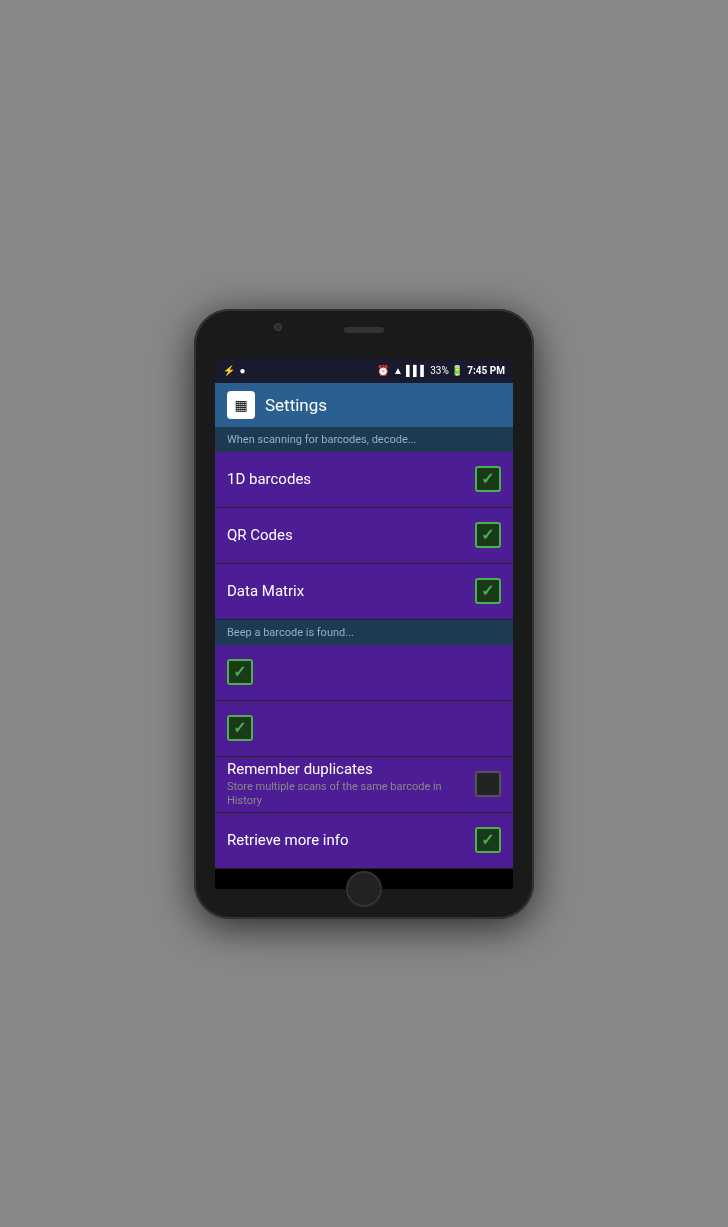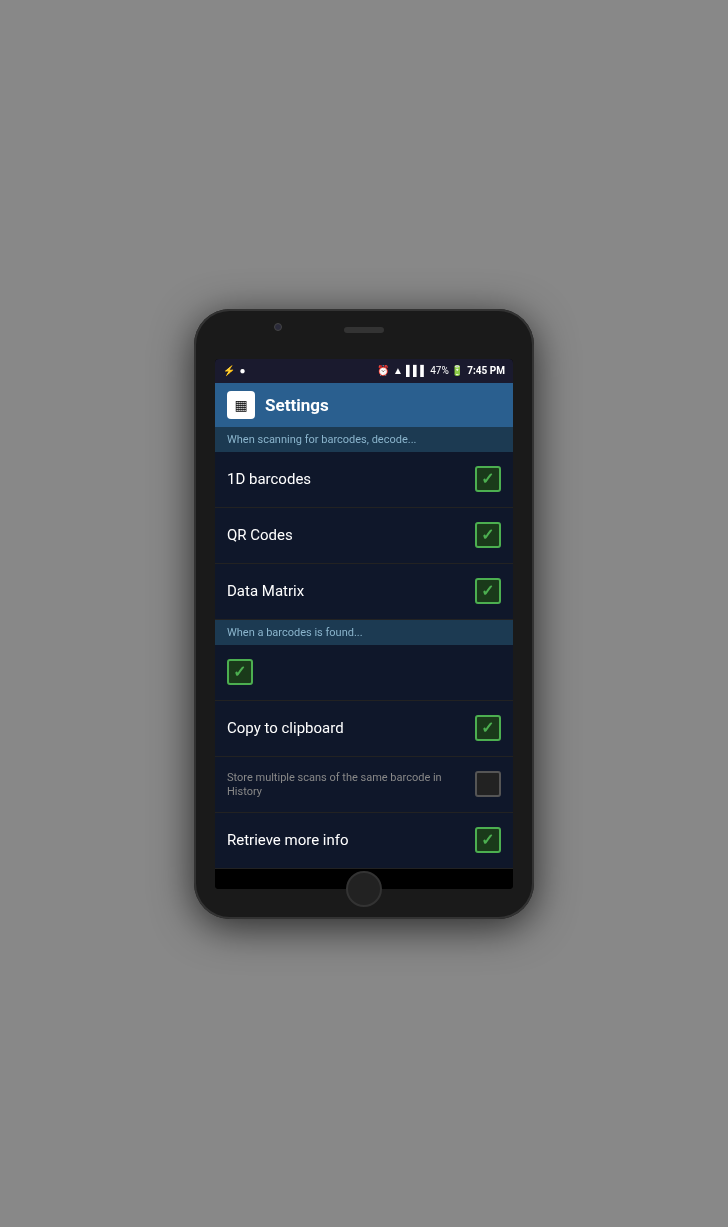--- a/index.html
+++ b/index.html
@@ -114,41 +114,41 @@
       display: flex;
       align-items: center;
       justify-content: center;
       font-size: 14px;
       flex-shrink: 0;
     }
 
     .header-title {
       color: #fff;
       font-size: 17px;
-      font-weight: bold;
+      font-weight: normal;
     }
 
     
     .settings-content {
       background: #000;
       flex: 1;
       overflow: hidden;
       display: flex;
       flex-direction: column;
     }
 
     .section-header {
       background: #1c3a52;
       padding: 6px 12px;
       color: #8ab4cc;
       font-size: 11px;
     }
 
     .setting-item {
-      background: #0f172a;
+      background: #4c1d95;
       border-bottom: 1px solid #222;
       display: flex;
       align-items: center;
       justify-content: space-between;
       padding: 0 12px;
       min-height: 56px;
       flex-shrink: 0;
     }
 
     .setting-item-content {
@@ -217,21 +217,21 @@
 
     <div class="status-bar">
       <div class="status-left">
         <span class="status-icon">⚡</span>
         <span class="status-icon">●</span>
       </div>
       <div class="status-right">
         <span class="status-icon">⏰</span>
         <span class="status-icon">▲</span>
         <span class="status-icon">▌▌▌</span>
-        <span class="status-icon">47%</span>
+        <span class="status-icon">33%</span>
         <span class="status-icon">🔋</span>
         <span class="status-time">7:45 PM</span>
       </div>
     </div>
 
     <div class="app-header">
       <div class="header-icon">
         <span>▦</span>
       </div>
       <span class="header-title">Settings</span>
@@ -261,40 +261,38 @@
 
       <div class="setting-item">
         <div class="setting-item-content">
           <div class="setting-label">Data Matrix</div>
         </div>
         <div class="checkbox-checked">
           <span class="checkmark">✓</span>
         </div>
       </div>
 
-      <div class="section-header">When a barcodes is found...</div>
-
-      <div class="setting-item">
-        <div class="checkbox-checked">
-          <span class="checkmark">✓</span>
-        </div>
-      </div>
-
-
-      <div class="setting-item">
-        <div class="setting-item-content">
-          <div class="setting-label">Copy to clipboard</div>
-        </div>
-        <div class="checkbox-checked">
-          <span class="checkmark">✓</span>
-        </div>
-      </div>
-
-      <div class="setting-item">
-        <div class="setting-item-content">
+      <div class="section-header">Beep a barcode is found...</div>
+
+      <div class="setting-item">
+        <div class="checkbox-checked">
+          <span class="checkmark">✓</span>
+        </div>
+      </div>
+
+
+      <div class="setting-item">
+        <div class="checkbox-checked">
+          <span class="checkmark">✓</span>
+        </div>
+      </div>
+
+      <div class="setting-item">
+        <div class="setting-item-content">
+          <div class="setting-label">Remember duplicates</div>
           <div class="setting-sublabel">Store multiple scans of the same barcode in History</div>
         </div>
         <div class="checkbox-unchecked"></div>
       </div>
 
       <div class="setting-item">
         <div class="setting-item-content">
           <div class="setting-label">Retrieve more info</div>
         </div>
         <div class="checkbox-checked">

